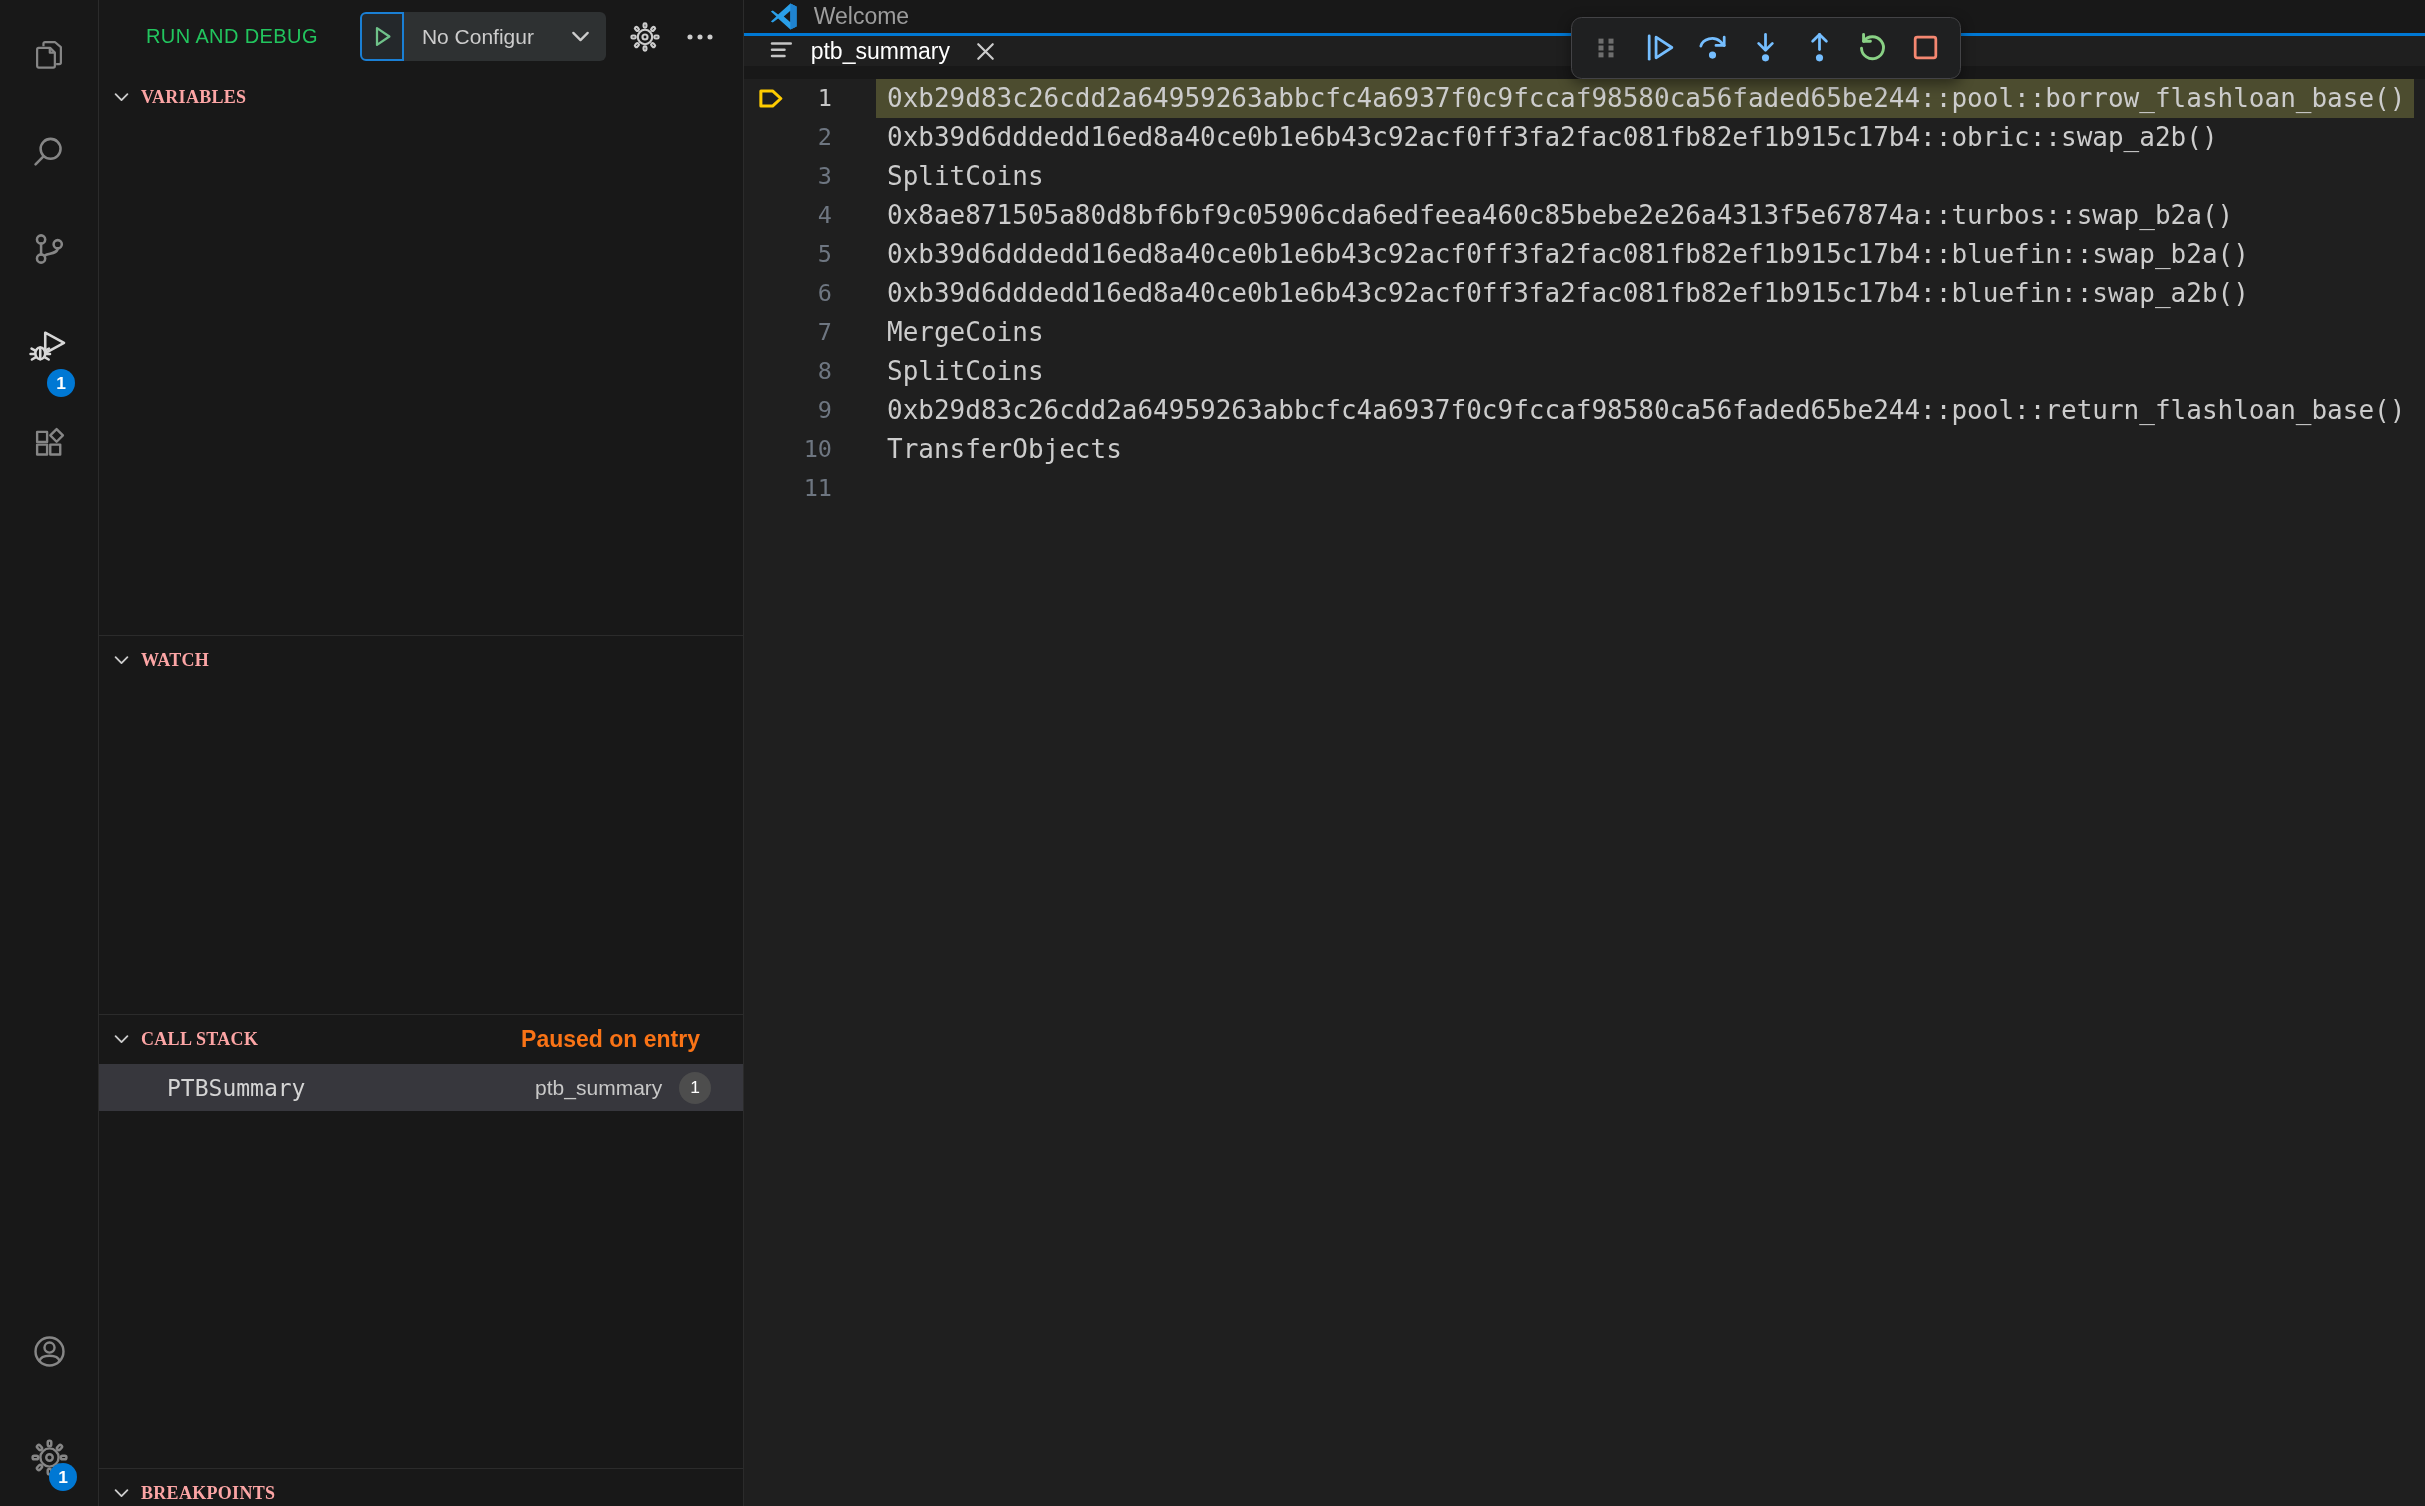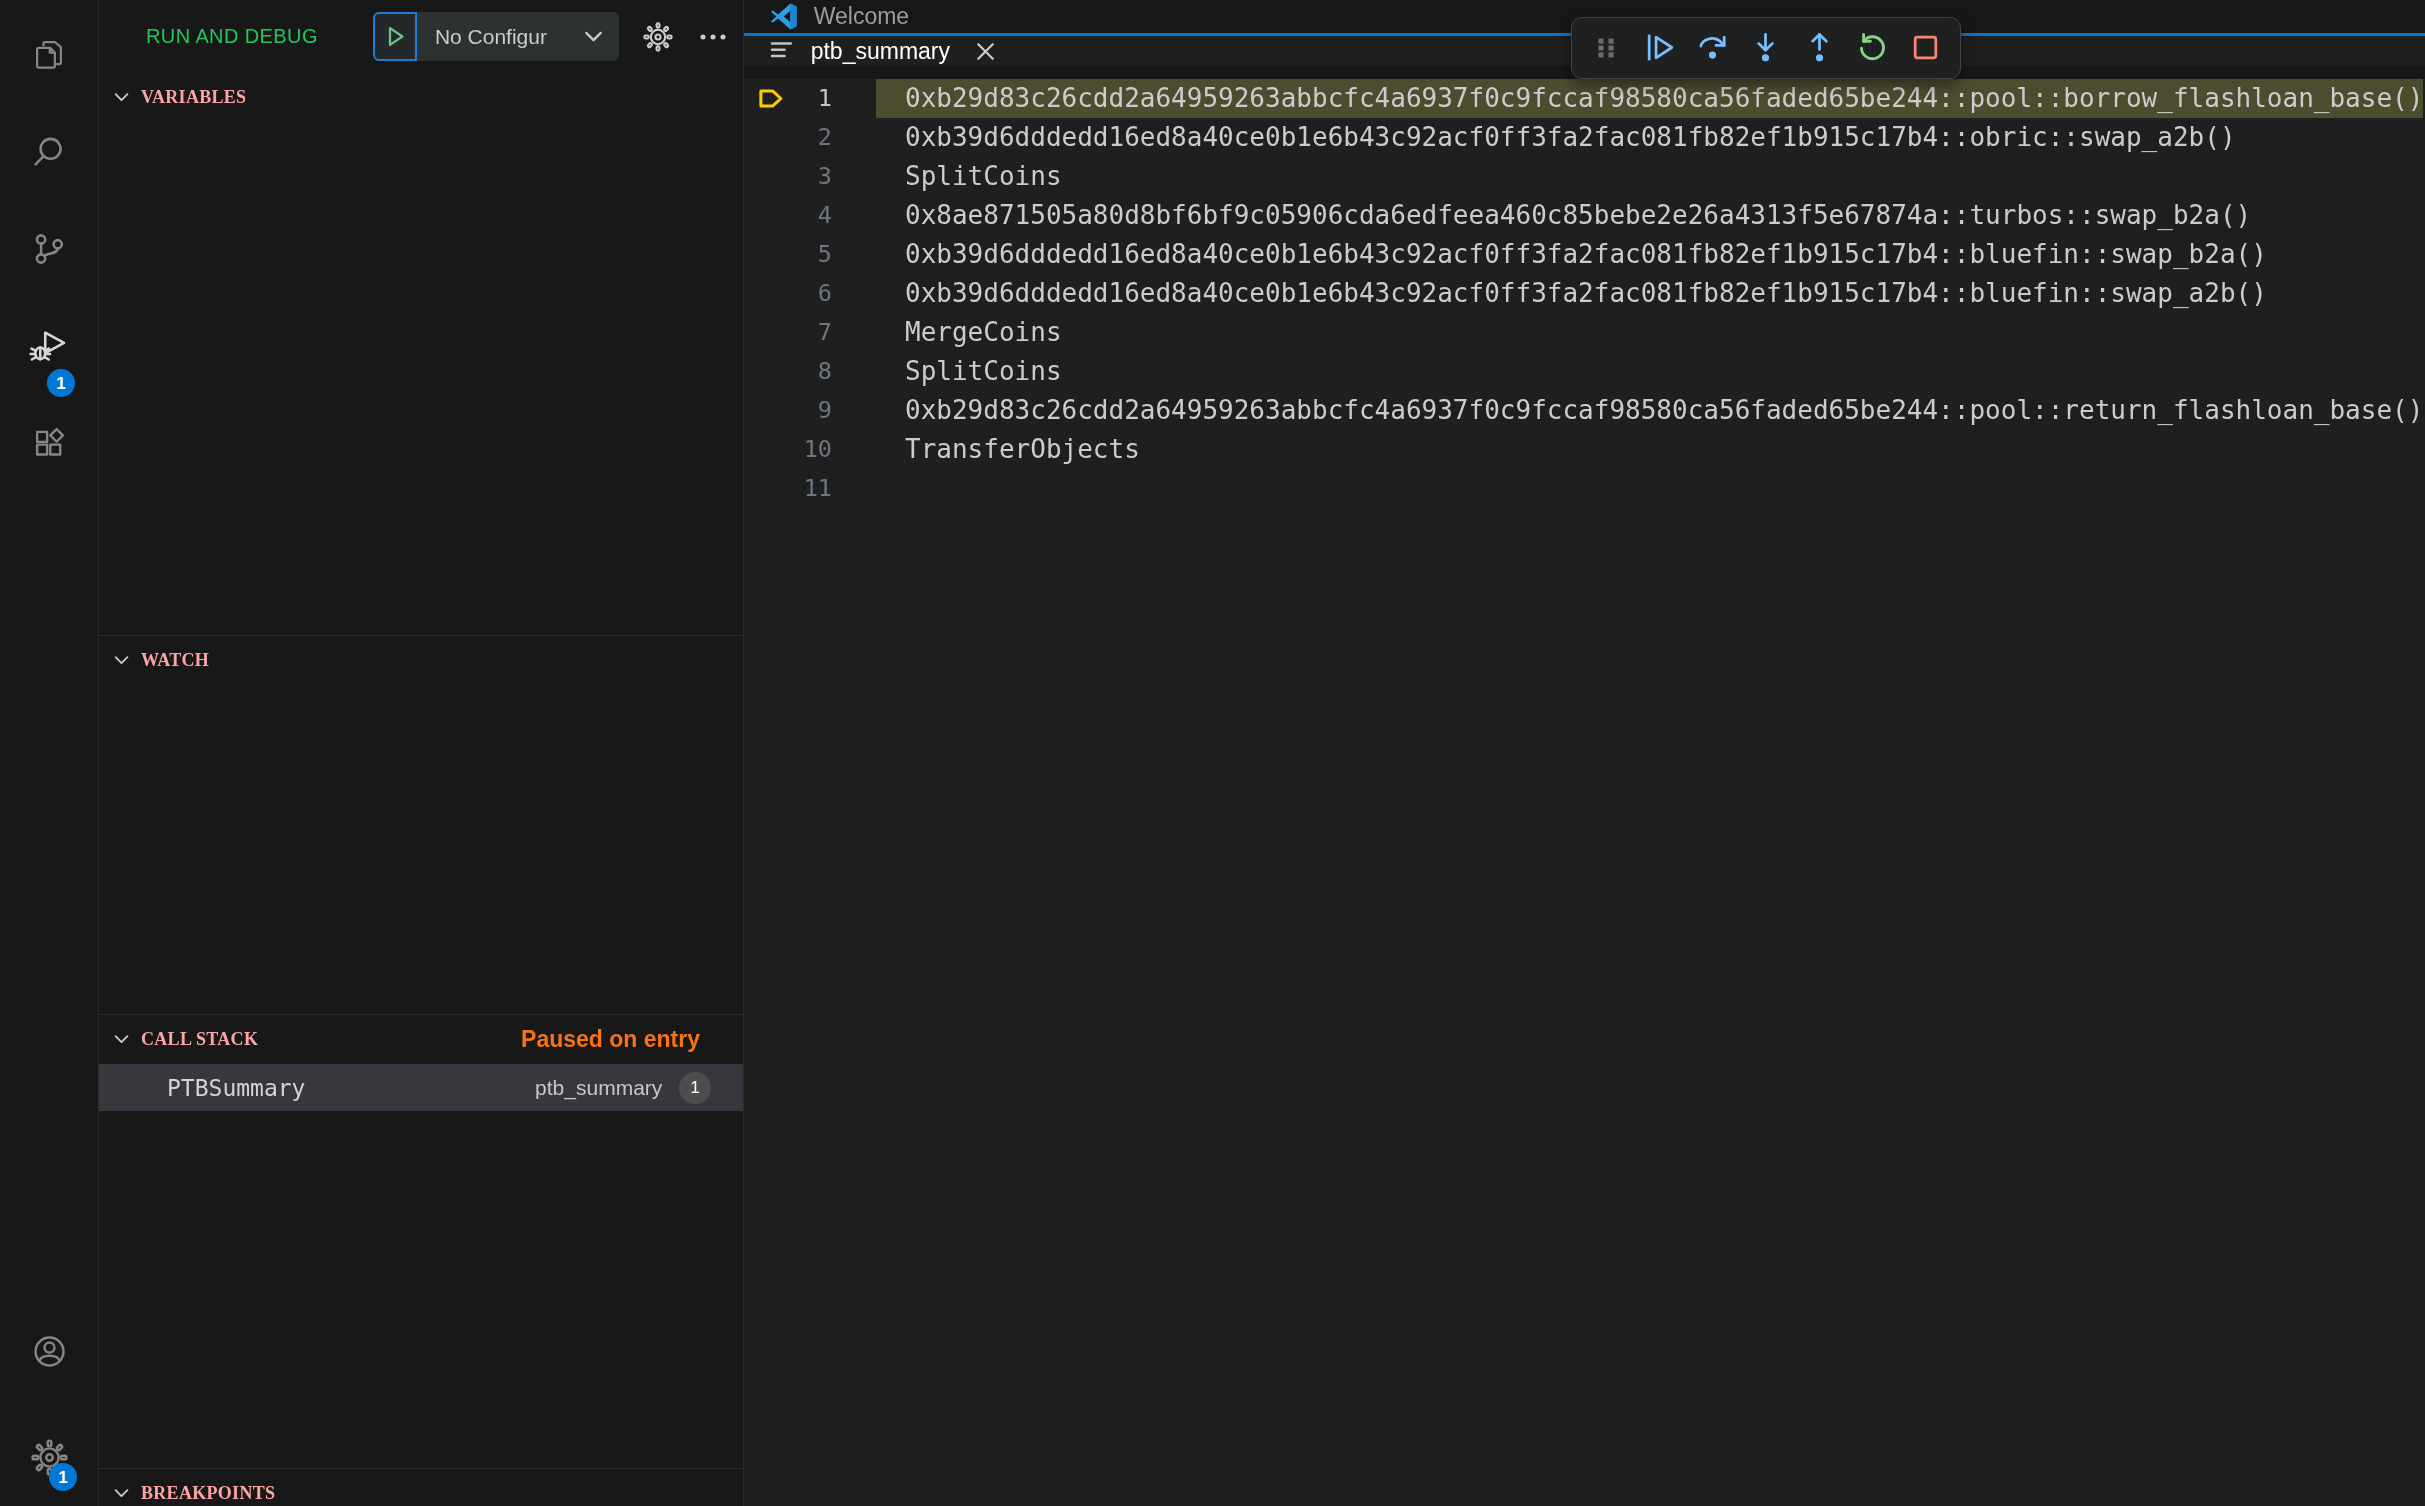--- a/index.html
+++ b/index.html
@@ -29,21 +29,21 @@
   }
   .ab-gear .ab-badge { right:21px; bottom:15px; }
 
   
   .sidebar {
     width:645px; flex-shrink:0; background:#181818; border-right:0.8px solid #2b2b2b;
     display:flex; flex-direction:column;
   }
   .sidebar-titlebar { height:73px; flex-shrink:0; display:flex; align-items:center; padding-left:47px; }
   .sidebar-title { font-size:20px; color:#22c55e; letter-spacing:0.4px; white-space:nowrap; }
-  .debug-ctrl { display:flex; align-items:stretch; margin-left:15px; height:49px;padding-left:40px; }
+  .debug-ctrl { display:flex; align-items:stretch; margin-left:2px; height:49px;padding-left:40px; }
   .start-btn {
     width:44px; background:#24282b; border:2.3px solid #1a7fd4; border-radius:6px 0 0 6px;
     display:flex; align-items:center; justify-content:center; cursor:pointer;
   }
   .config-dd {
     width:202px; background:#2e3132; border-radius:0 6px 6px 0;
     display:flex; align-items:center; padding:0 13.7px 0 18px; gap:10.6px;
     font-size:21px; color:#cccccc; cursor:pointer;
   }
   .config-dd .dd-label { flex:1; white-space:nowrap; overflow:hidden; }
@@ -85,21 +85,21 @@
   }
   .tab-close { margin-left:7.6px; color:#cccccc; display:flex; cursor:pointer; }
 
   .code-area { flex:1; overflow:hidden; }
   .code-line {
     display:flex; height:39px; line-height:39px; white-space:pre; cursor:text;
     font-family:"DejaVu Sans Mono", monospace; font-size:26px; color:#cccccc;
   }
   .gutter { width:53px; flex-shrink:0; display:flex; align-items:center; justify-content:center; }
   .ln { width:35px; flex-shrink:0; text-align:right; font-size:23.5px; color:#6e7681; }
-  .code-text { flex:1; margin-left:44px; margin-right:12px; padding-left:29px; }
+  .code-text { flex:1; margin-left:44px; margin-right:12px; padding-left:11px; }
   .code-line.current .code-text { background:#4c4c2f; }
   .code-line.current .ln { color:#c6c6c6; }
 
   
   .debug-toolbar {
     position:absolute; left:827px; top:16.7px; width:390px; height:62px; z-index:10;
     background:#1f2021; border:1.5px solid #434346; border-radius:10.6px;
     display:flex; align-items:center; justify-content:space-around; padding:0 7.6px;
     box-shadow:0 4.6px 13.7px rgba(0,0,0,.45);
   }

